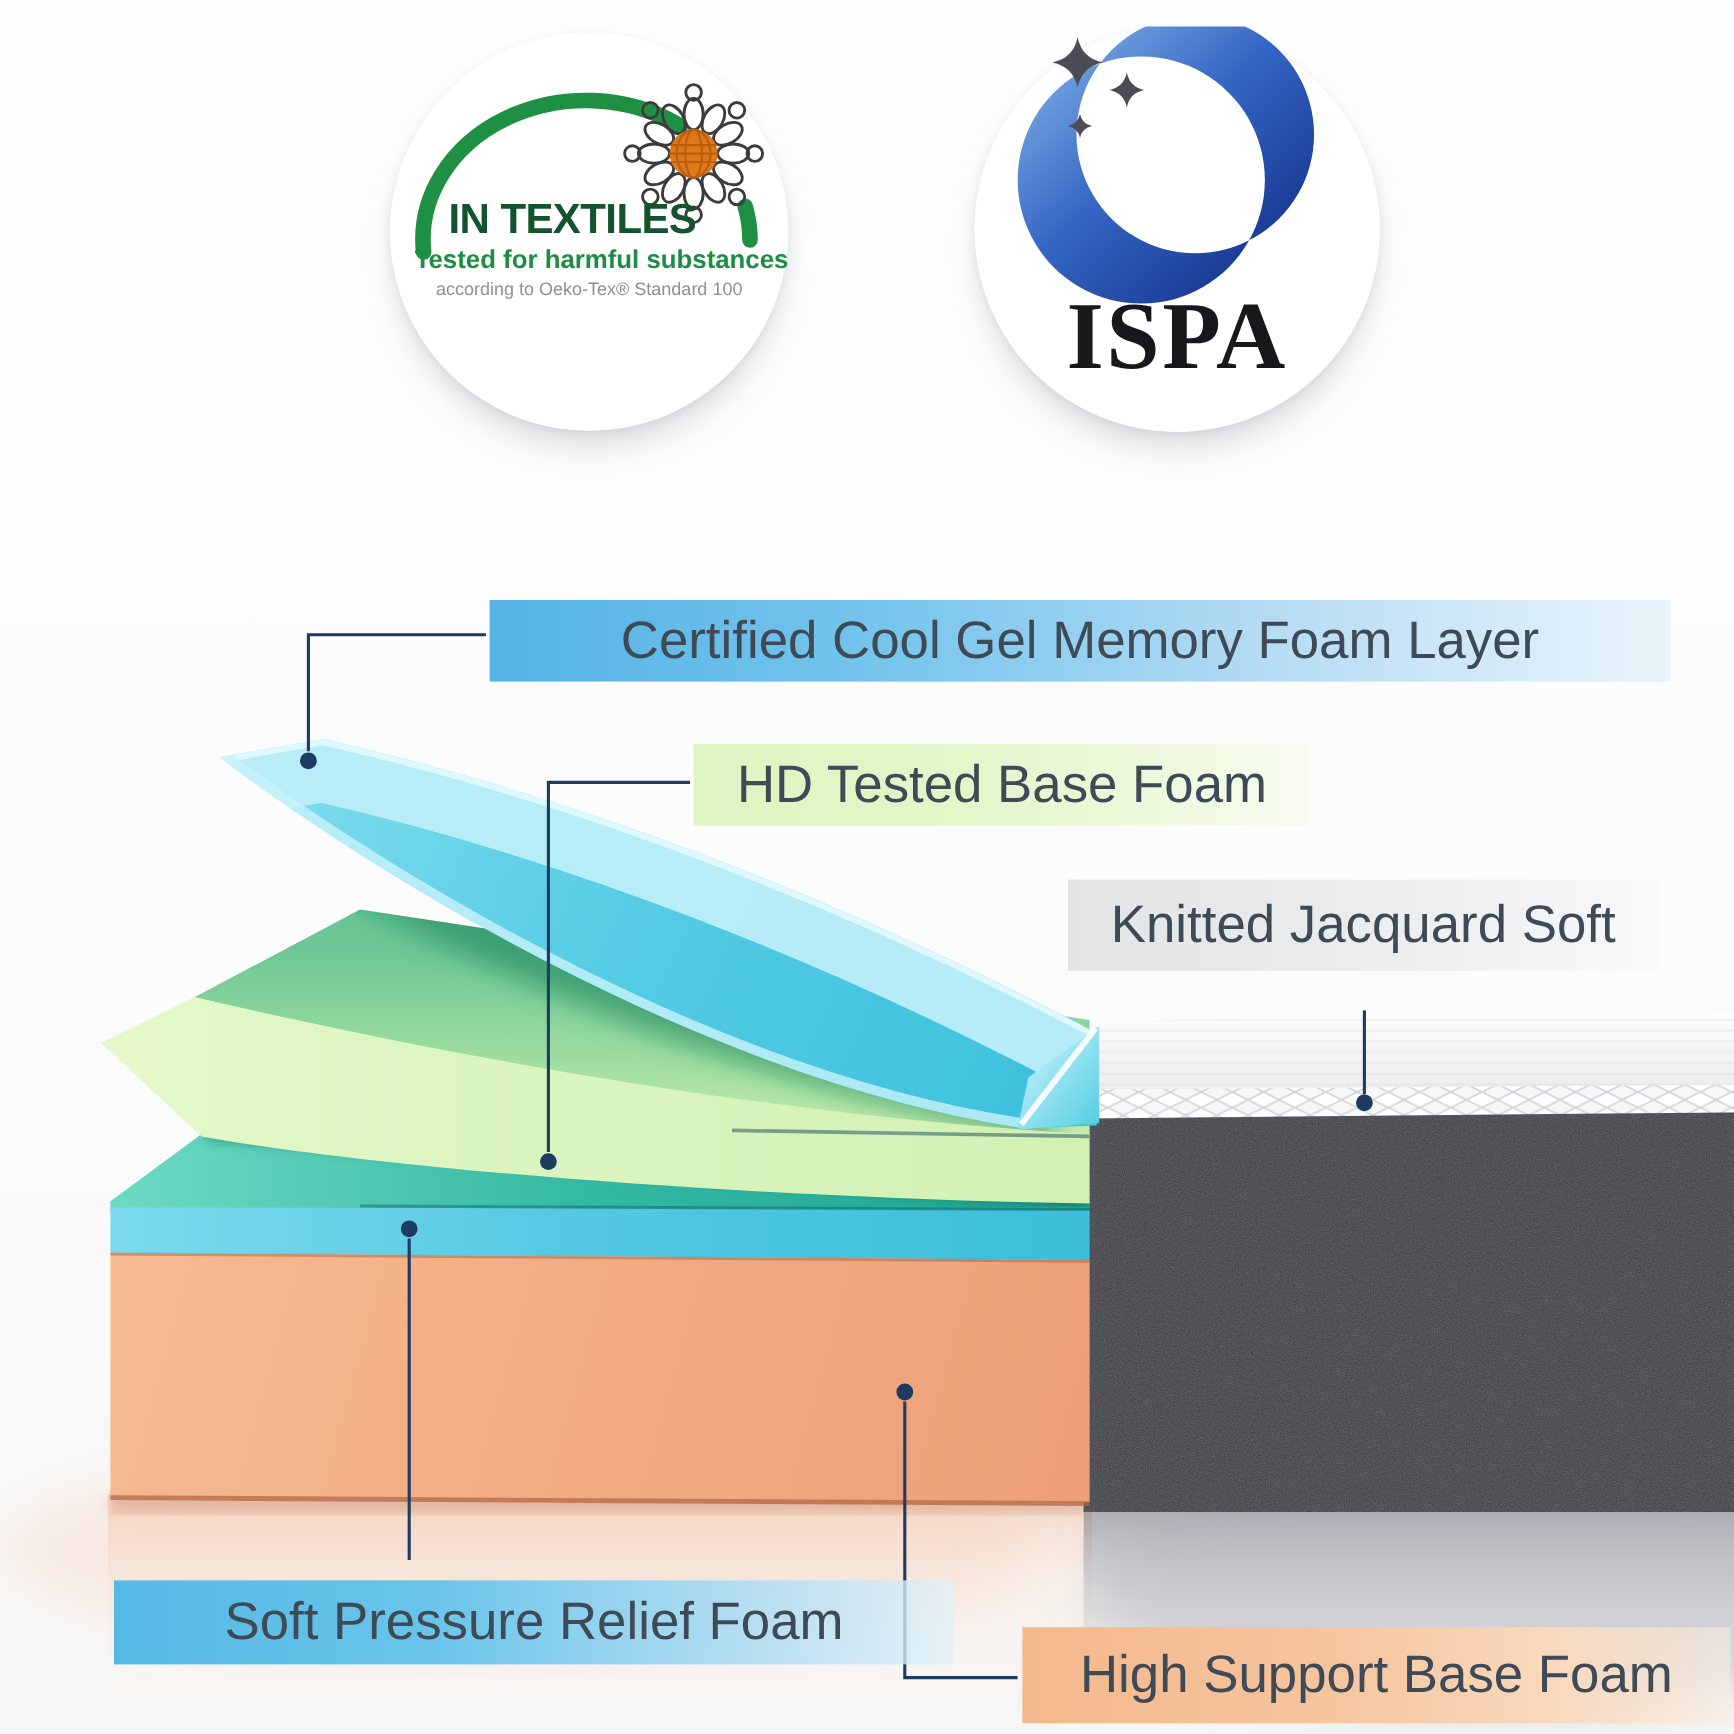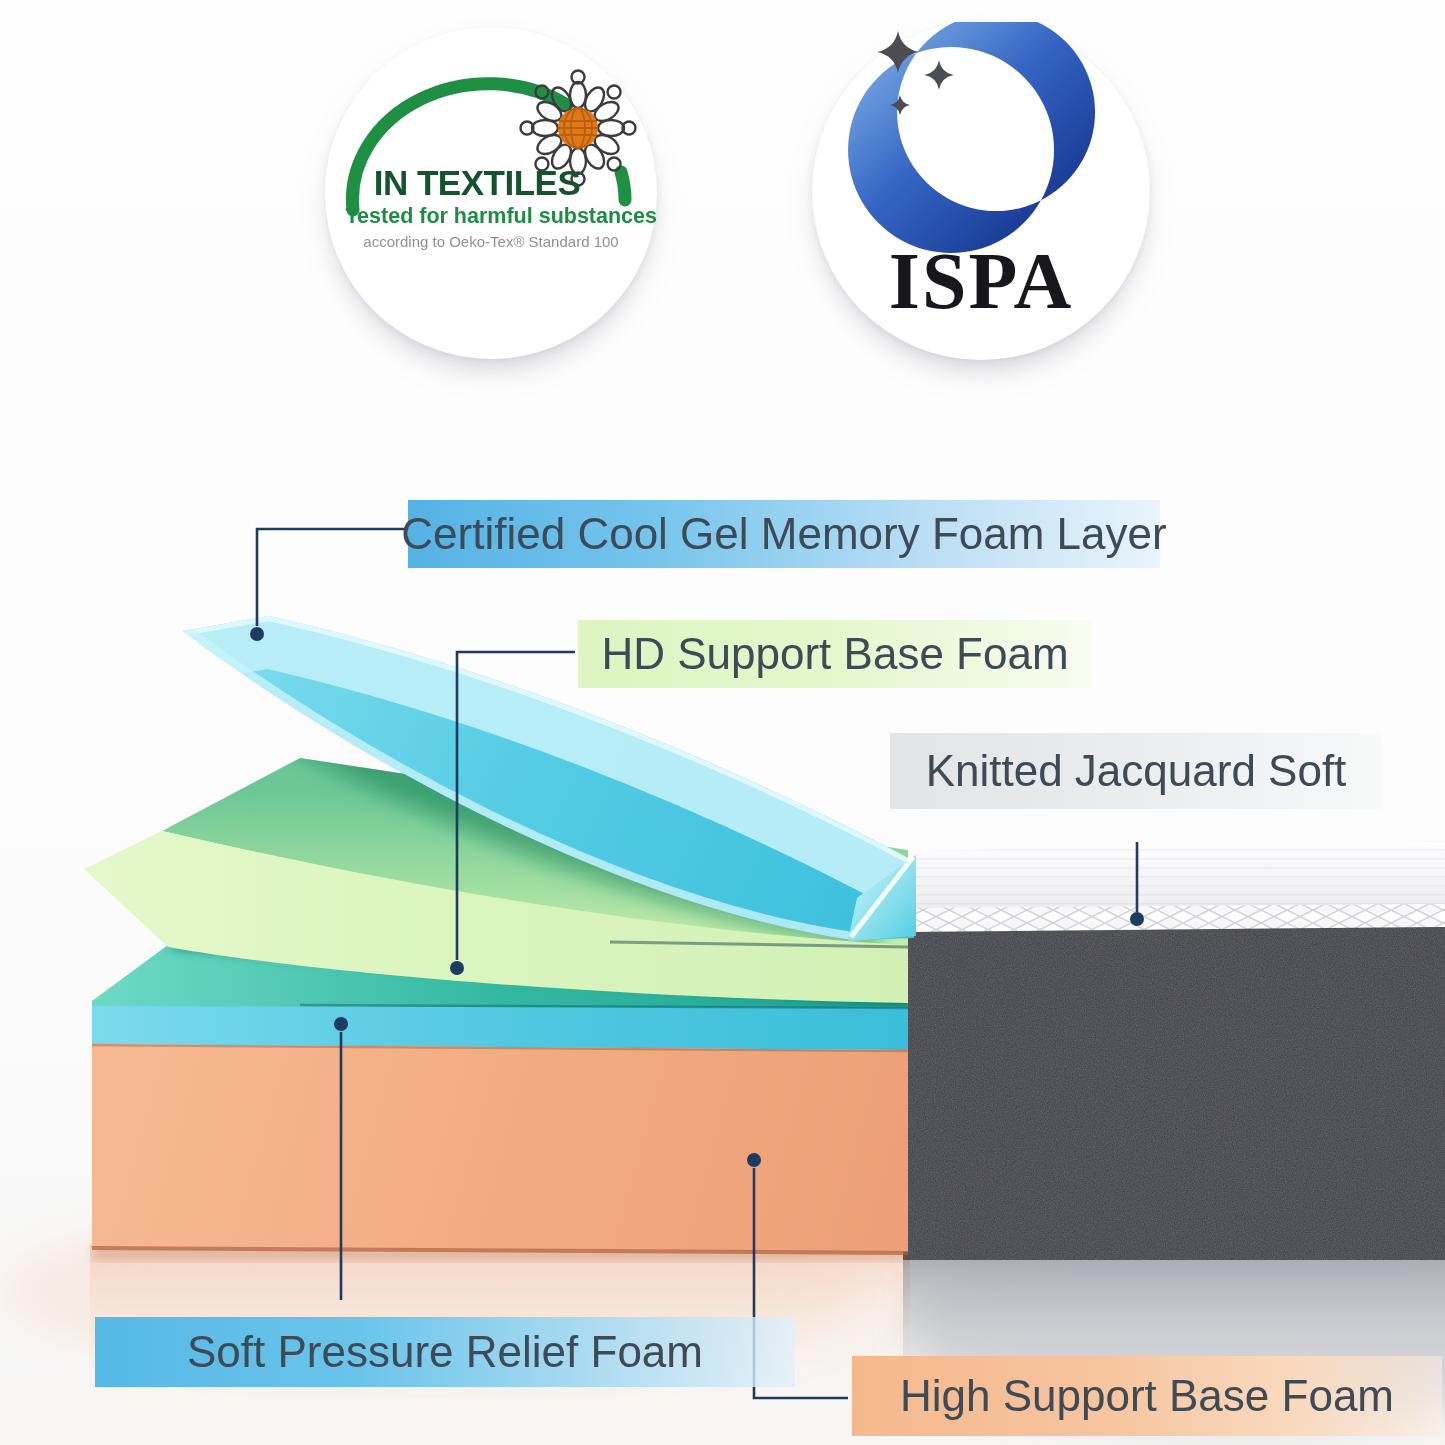--- a/index.html
+++ b/index.html
@@ -22,21 +22,21 @@
   .oeko-l4{top:207px;left:0px;font-size:15px;color:#8f9092;font-weight:normal;}
   .ispa-word{
     position:absolute;top:188px;left:0;width:100%;text-align:center;
     font-family:"Liberation Serif", serif;font-size:80px;font-weight:bold;
     color:#17171c;letter-spacing:2px;margin-top:26px;
   }
   .callout{
     position:absolute;color:#3e4a55;font-size:44px;line-height:1;
     display:flex;align-items:center;justify-content:center;white-space:nowrap;
   }
-  .co-gel{left:408px;top:500px;width:752px;height:68px;
+  .co-gel{left:408px;top:500px;width:984px;height:68px;
     background:linear-gradient(90deg,#55b2e5 0%,#74c4ec 32%,#b8ddf4 68%,#e9f4fb 100%);text-align:right;}
   .co-hd{left:578px;top:620px;width:514px;height:68px;
     background:linear-gradient(90deg,#dcf5c1 0%,#e2f7ca 45%,#f0fae2 82%,#f8fcf1 100%);}
   .co-cover{left:890px;top:733px;width:492px;height:76px;
     background:linear-gradient(90deg,#e2e4e6 0%,#e9ebec 45%,#f3f4f5 82%,#f8f9f9 100%);}
   .co-soft{left:95px;top:1317px;width:700px;height:70px;
     background:linear-gradient(90deg,#55b9e6 0%,#6ac4ea 38%,#a6d9f1 68%,rgba(224,240,249,0.75) 100%);}
   .co-high{left:852px;top:1356px;width:590px;height:80px;
     background:linear-gradient(90deg,#f5b88c 0%,#f6c49e 42%,#f9d9bd 75%,rgba(251,238,226,0.55) 100%);}
   .mattress-svg{position:absolute;left:0;top:0;z-index:1;}
@@ -259,18 +259,18 @@
       <g fill="#4c4c55">
         <use href="#sparkle" transform="translate(86,30) scale(21)"></use>
         <use href="#sparkle" transform="translate(127,53) scale(14.5)"></use>
         <use href="#sparkle" transform="translate(88,83) scale(10)"></use>
       </g>
     </svg>
     <div class="ispa-word">ISPA</div>
   </div>
 
   <div class="callout co-gel overlay">Certified Cool Gel Memory Foam Layer</div>
-  <div class="callout co-hd overlay">HD Support Base Foam</div>
+  <div class="callout co-hd overlay">HD Tested Base Foam</div>
   <div class="callout co-cover overlay">Knitted Jacquard Soft</div>
   <div class="callout co-soft overlay">Soft Pressure Relief Foam</div>
   <div class="callout co-high overlay">High Support Base Foam</div>
 
 </div>
 
 </body></html>

